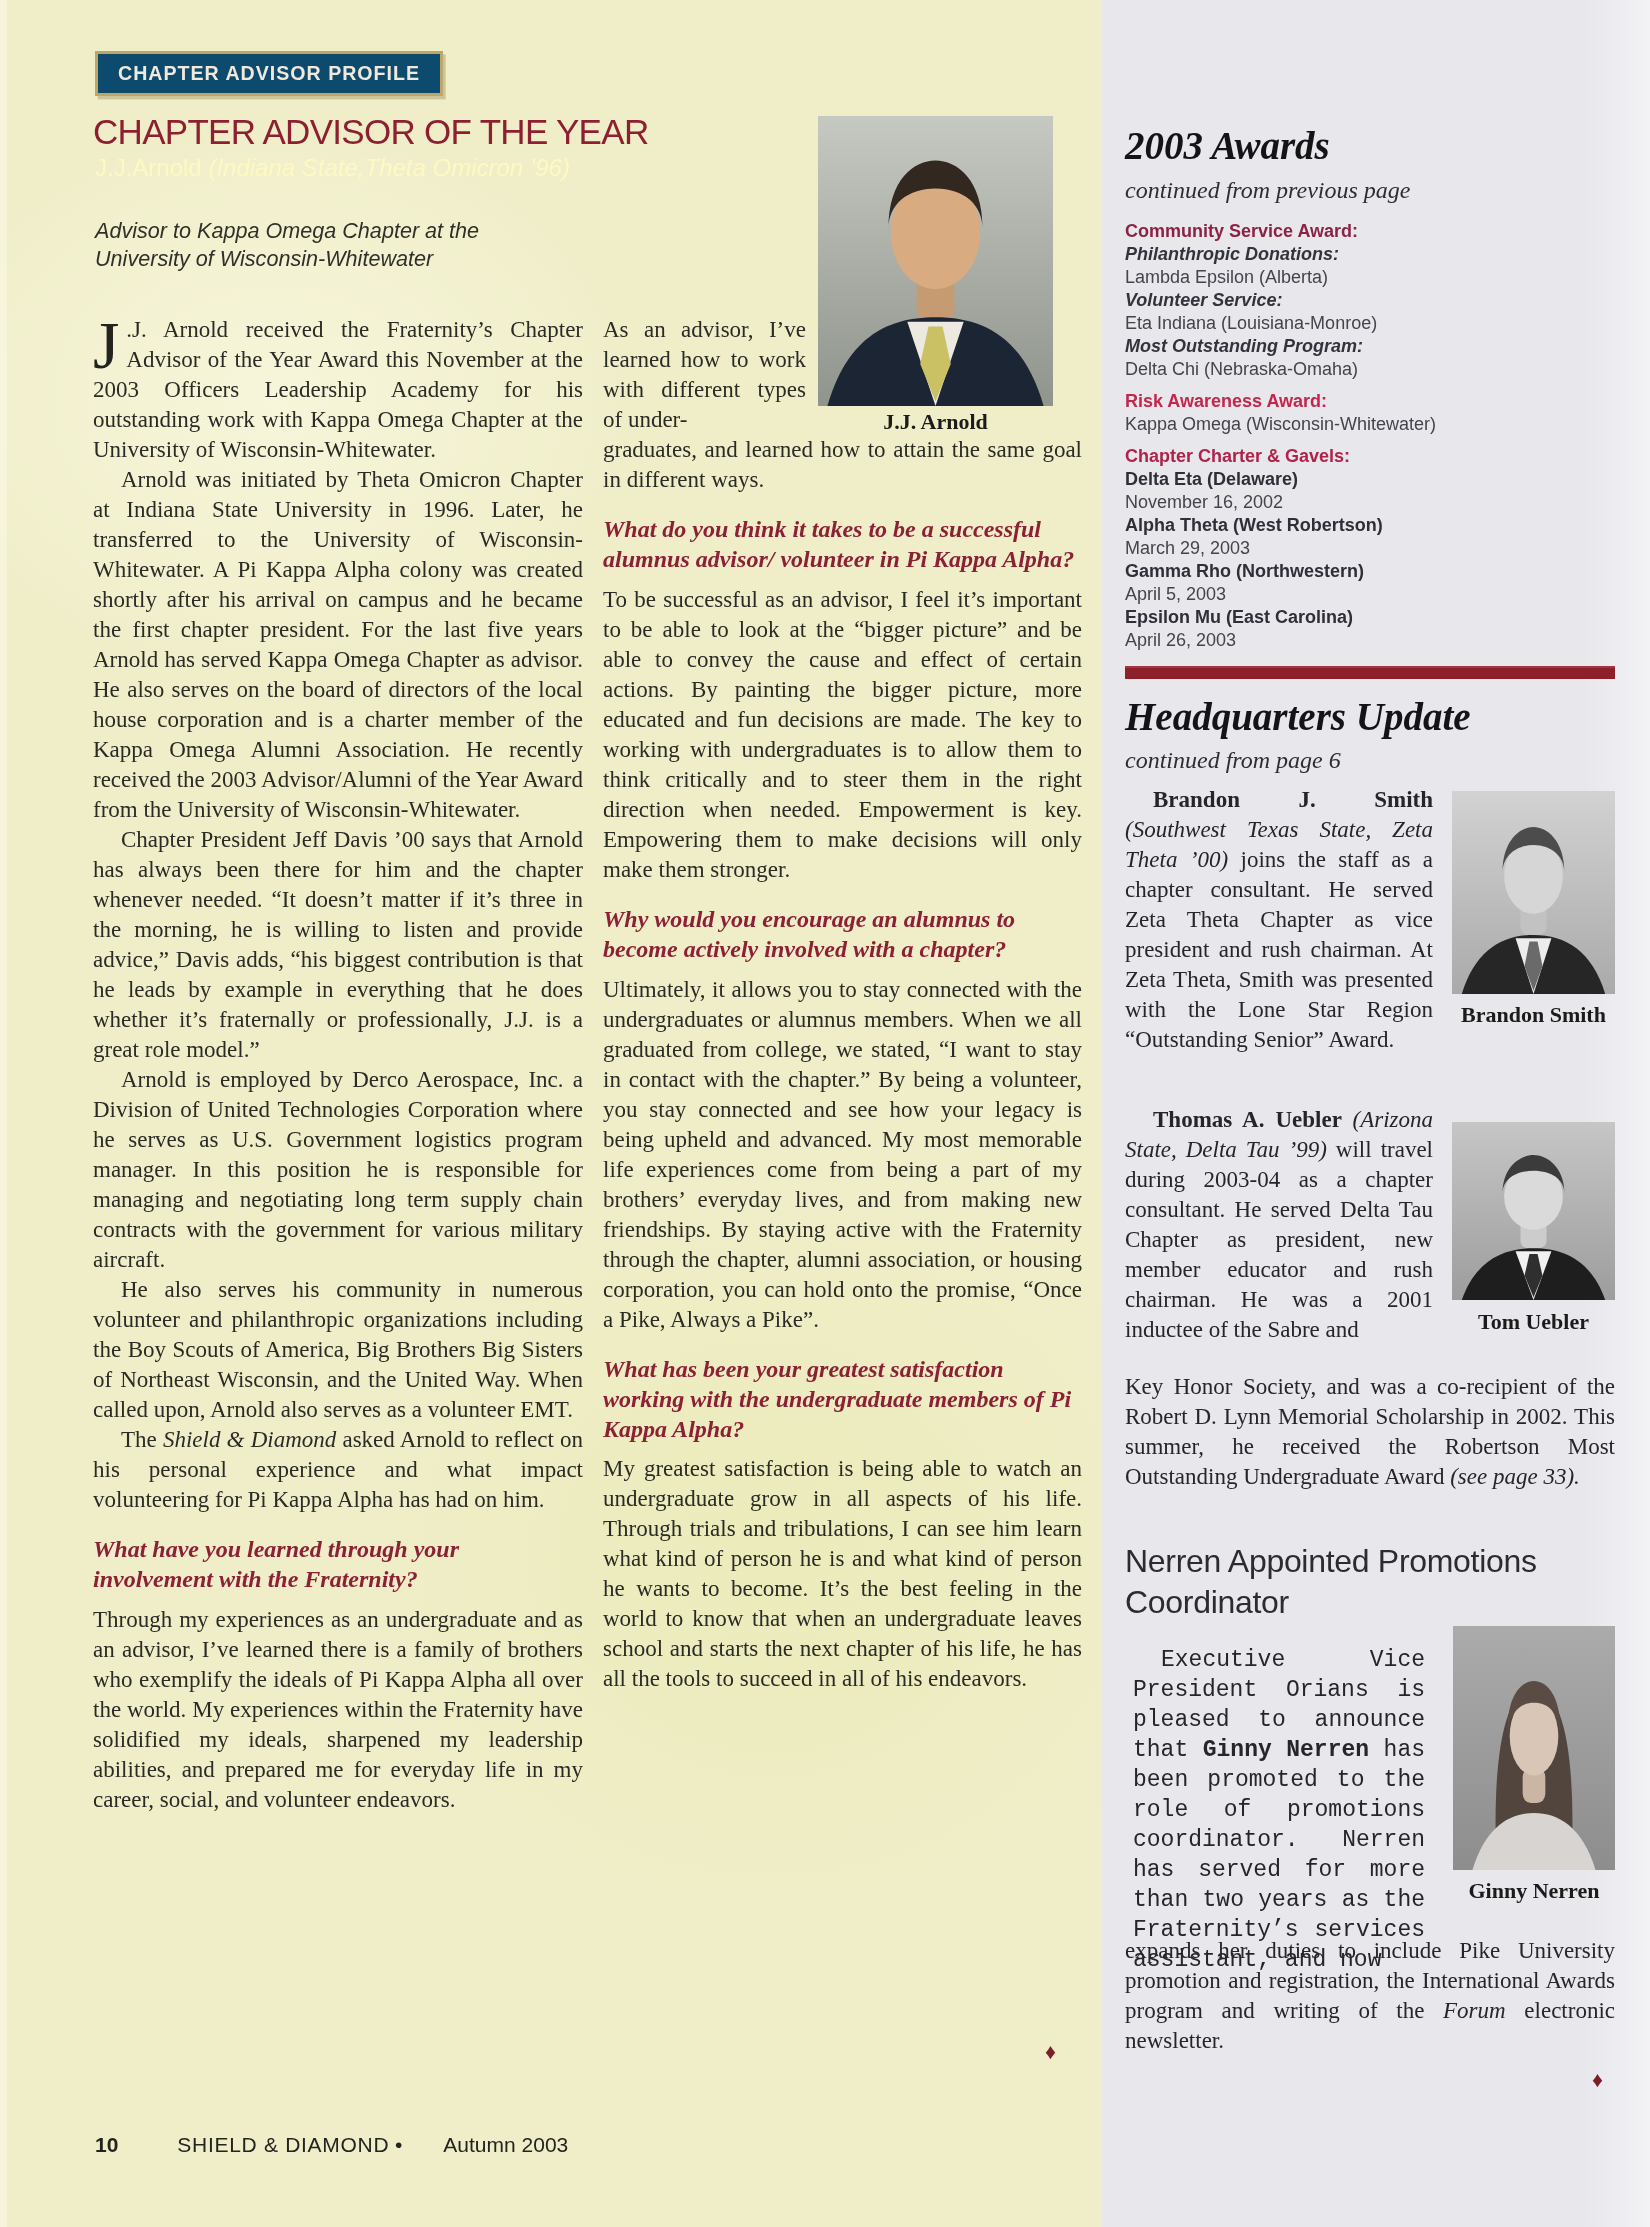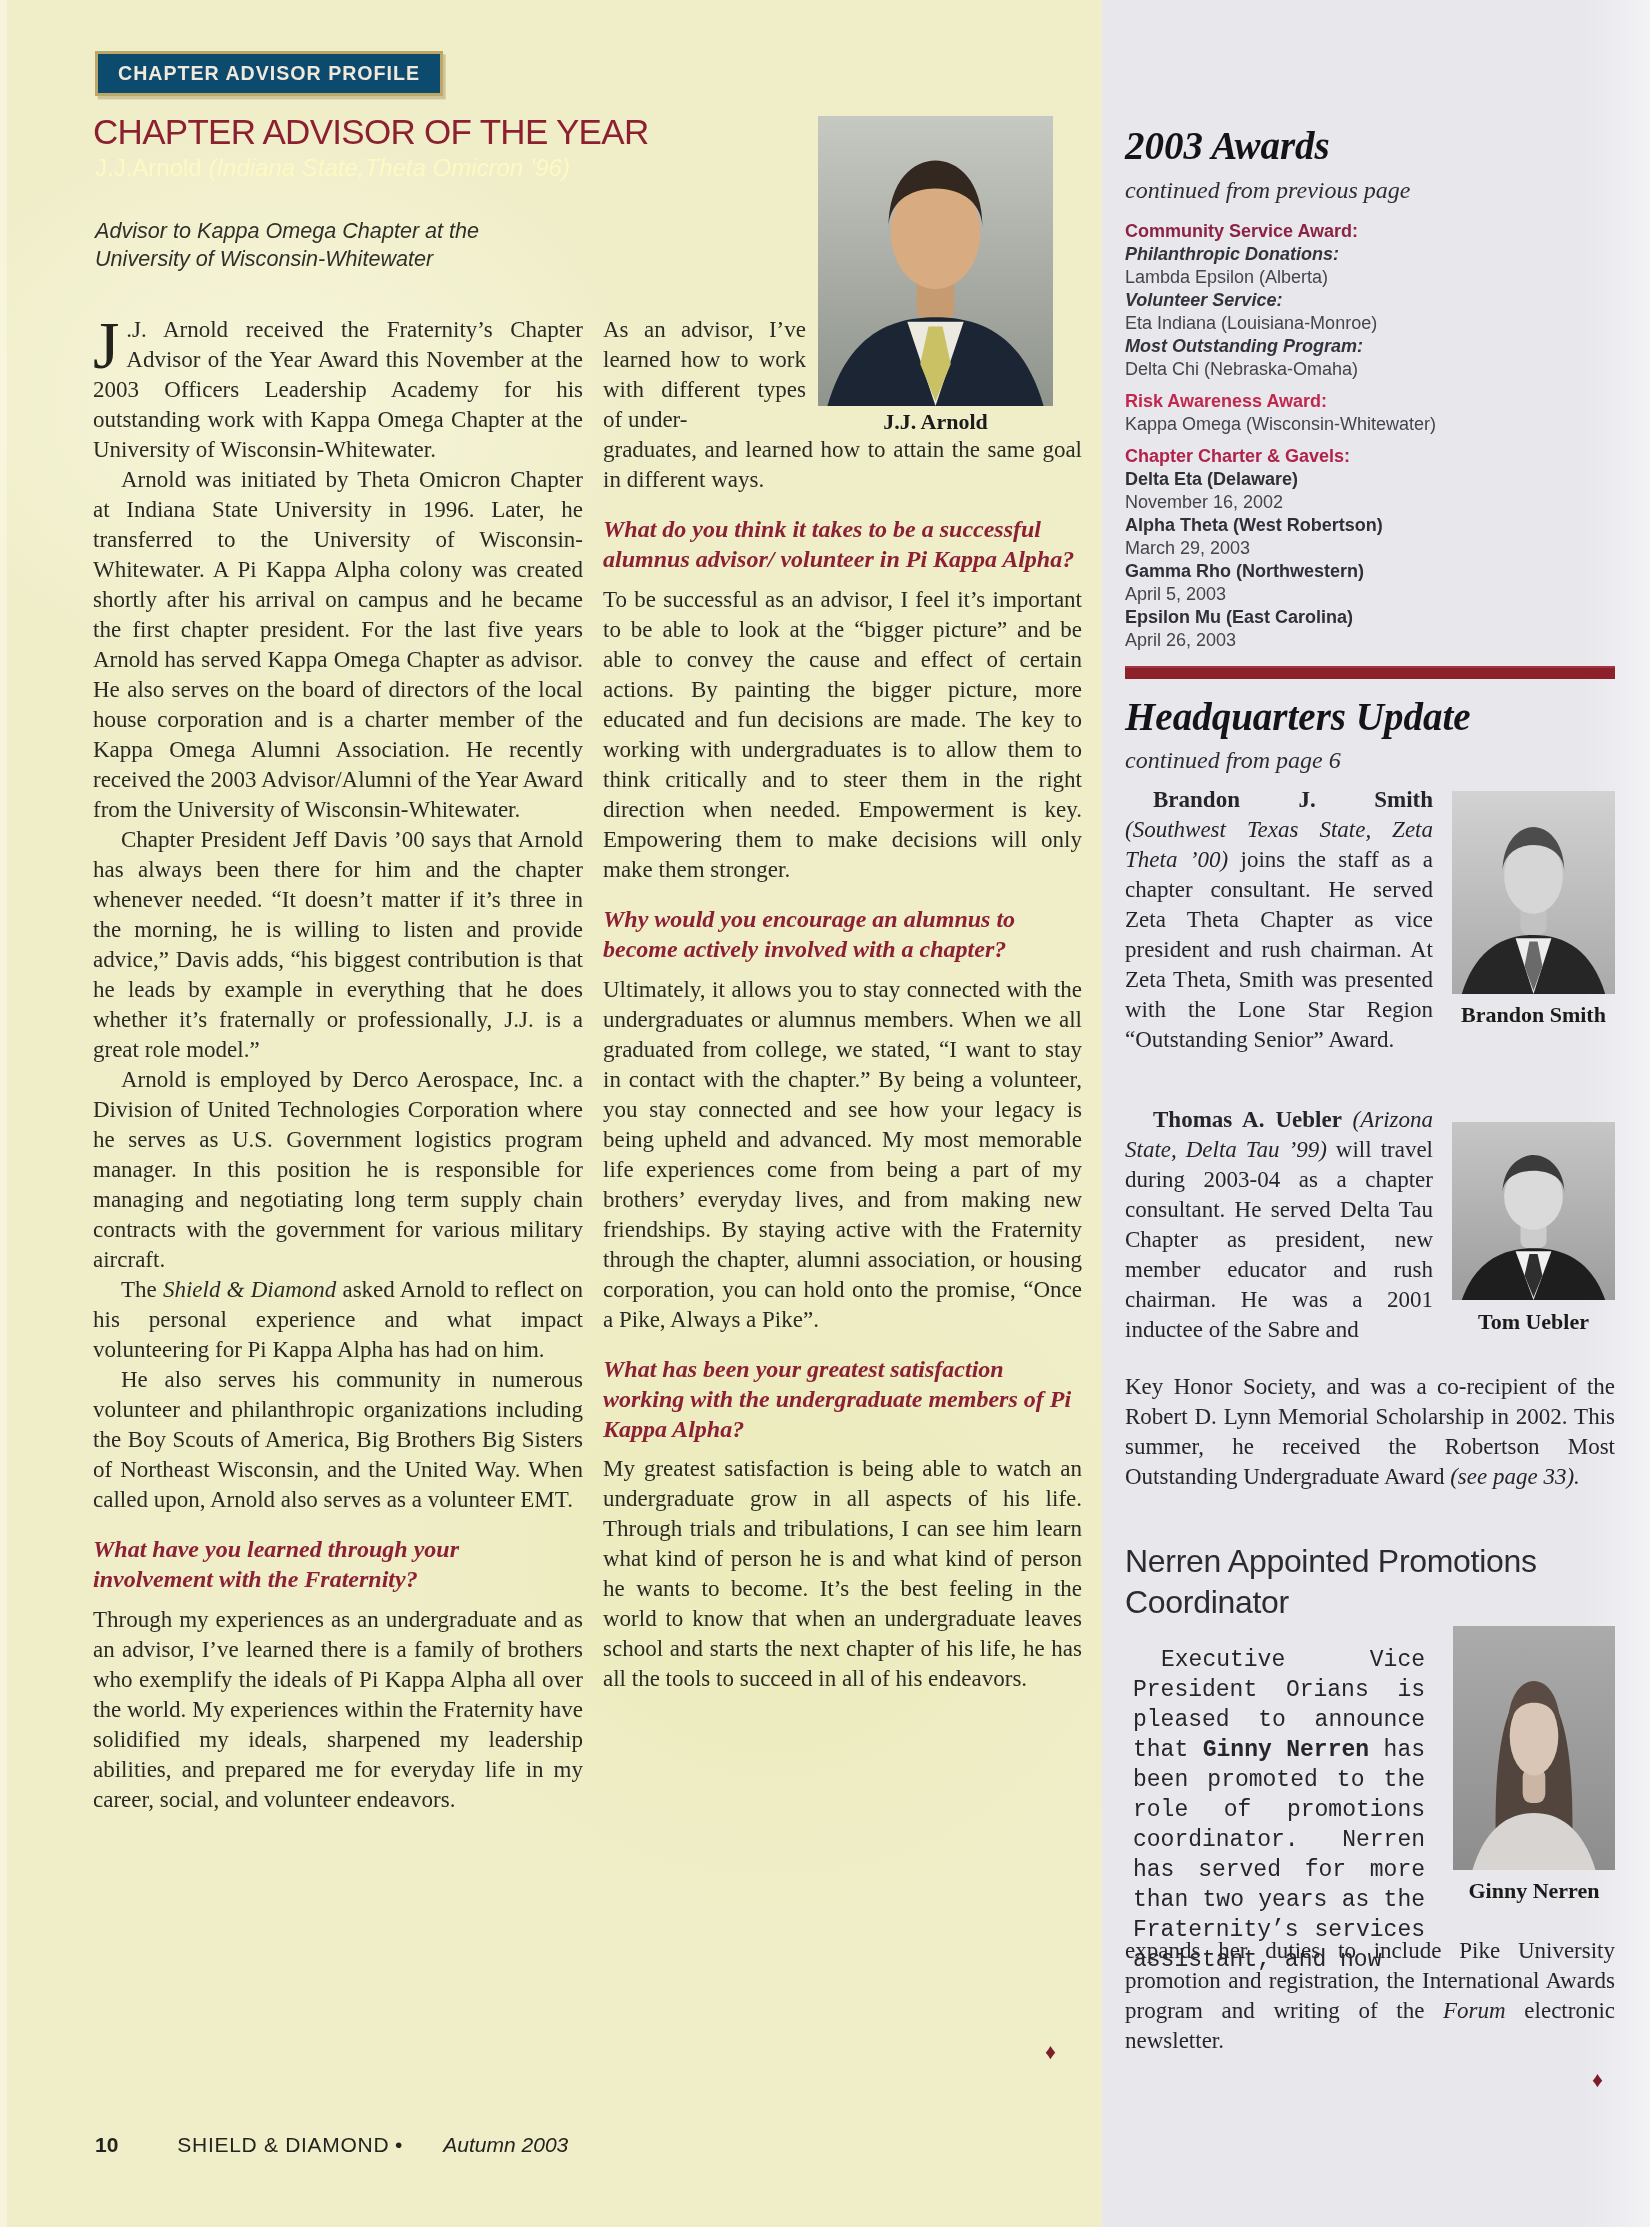--- a/index.html
+++ b/index.html
@@ -55,21 +55,21 @@
   .rtext .nm{font-weight:700;}
   .rtext .i{font-style:italic;}
   .narrow456{width:308px;}
   .nerren-h{font:400 32px/41px "Liberation Sans",sans-serif;color:#2b2b30;letter-spacing:-0.3px;}
   .diamond{color:#7d1f2b;font-size:21.6px;line-height:1;}
 
   
   .footer{left:95px;top:2134px;font:400 21px/1 "Liberation Sans",sans-serif;color:#23231f;}
   .footer .pg{font-weight:700;margin-right:59px;}
   .footer .mag{letter-spacing:0.7px;}
-  .footer .i{font-style:italic;margin-left:35px;}
+  .footer .i{margin-left:35px;}
 </style>
 </head>
 <body>
 
 <div class="page">
   <div class="bg-left"></div>
   <div class="bg-right"></div>
 
   <div class="abs badge">CHAPTER ADVISOR PROFILE</div>
 
@@ -96,22 +96,22 @@
       <path d="M30,48 C30,27 41,19 50,19 C59,19 70,27 70,48 C70,38 62,31 50,31 C38,31 30,38 30,48 Z" fill="#33281f"></path>
     </svg>
   </div>
   <div class="abs caption" style="left:818px;top:409px;width:235px;">J.J. Arnold</div>
 
   <div class="abs col1 bodytext">
     <p><span class="dropcap">J</span><span>.J. Arnold received the Fraternity’s Chapter Advisor of the Year Award this November at the 2003 Officers Leadership Academy for his outstanding work with Kappa Omega Chapter at the University of Wisconsin-Whitewater.</span></p>
     <p class="ind">Arnold was initiated by Theta Omicron Chapter at Indiana State University in 1996. Later, he transferred to the University of Wisconsin-Whitewater. A Pi Kappa Alpha colony was created shortly after his arrival on campus and he became the first chapter president. For the last five years Arnold has served Kappa Omega Chapter as advisor. He also serves on the board of directors of the local house corporation and is a charter member of the Kappa Omega Alumni Association. He recently received the 2003 Advisor/Alumni of the Year Award from the University of Wisconsin-Whitewater.</p>
     <p class="ind">Chapter President Jeff Davis ’00 says that Arnold has always been there for him and the chapter whenever needed. “It doesn’t matter if it’s three in the morning, he is willing to listen and provide advice,” Davis adds, “his biggest contribution is that he leads by example in everything that he does whether it’s fraternally or professionally, J.J. is a great role model.”</p>
     <p class="ind">Arnold is employed by Derco Aerospace, Inc. a Division of United Technologies Corporation where he serves as U.S. Government logistics program manager. In this position he is responsible for managing and negotiating long term supply chain contracts with the government for various military aircraft.</p>
+    <p class="ind">He also serves his community in numerous volunteer and philanthropic organizations including the Boy Scouts of America, Big Brothers Big Sisters of Northeast Wisconsin, and the United Way. When called upon, Arnold also serves as a volunteer EMT.</p>
     <p class="ind"><span>The </span><span class="i" style="font-style:italic">Shield &amp; Diamond</span><span> asked Arnold to reflect on his personal experience and what impact volunteering for Pi Kappa Alpha has had on him.</span></p>
-    <p class="ind">He also serves his community in numerous volunteer and philanthropic organizations including the Boy Scouts of America, Big Brothers Big Sisters of Northeast Wisconsin, and the United Way. When called upon, Arnold also serves as a volunteer EMT.</p>
     <div class="qa-h">What have you learned through your involvement with the Fraternity?</div>
     <p>Through my experiences as an undergraduate and as an advisor, I’ve learned there is a family of brothers who exemplify the ideals of Pi Kappa Alpha all over the world. My experiences within the Fraternity have solidified my ideals, sharpened my leadership abilities, and prepared me for everyday life in my career, social, and volunteer endeavors.</p>
   </div>
 
   <div class="abs col2 bodytext">
     <p class="narrow300">As an advisor, I’ve learned how to work with different types of under-</p>
     <p>graduates, and learned how to attain the same goal in different ways.</p>
     <div class="qa-h">What do you think it takes to be a successful alumnus advisor/ volunteer in Pi Kappa Alpha?</div>
     <p>To be successful as an advisor, I feel it’s important to be able to look at the “bigger picture” and be able to convey the cause and effect of certain actions. By painting the bigger picture, more educated and fun decisions are made. The key to working with undergraduates is to allow them to think critically and to steer them in the right direction when needed. Empowerment is key. Empowering them to make decisions will only make them stronger.</p>
     <div class="qa-h">Why would you encourage an alumnus to become actively involved with a chapter?</div>

